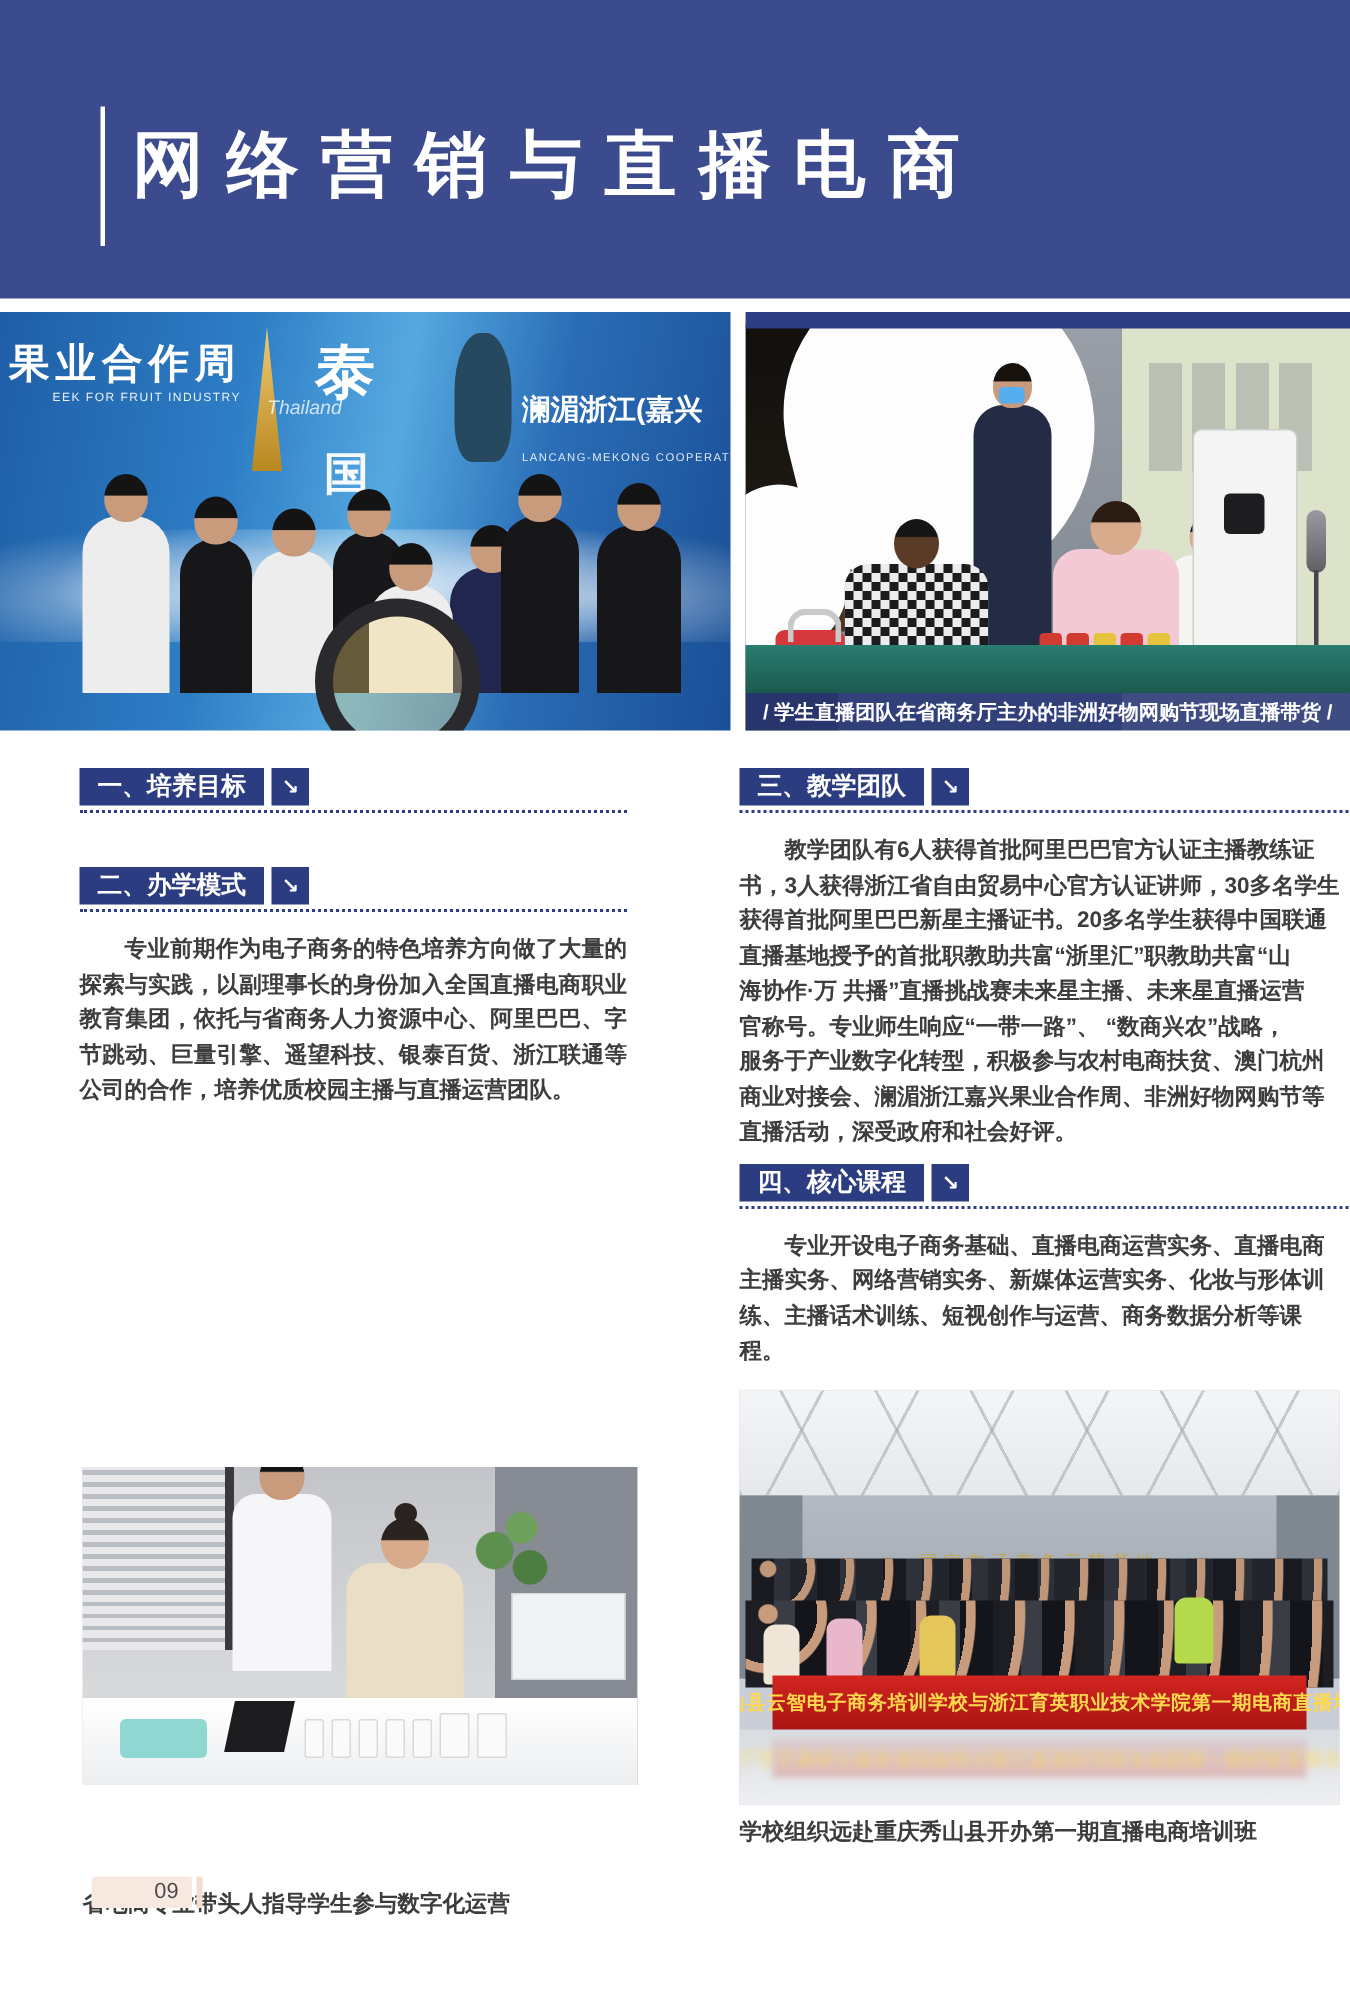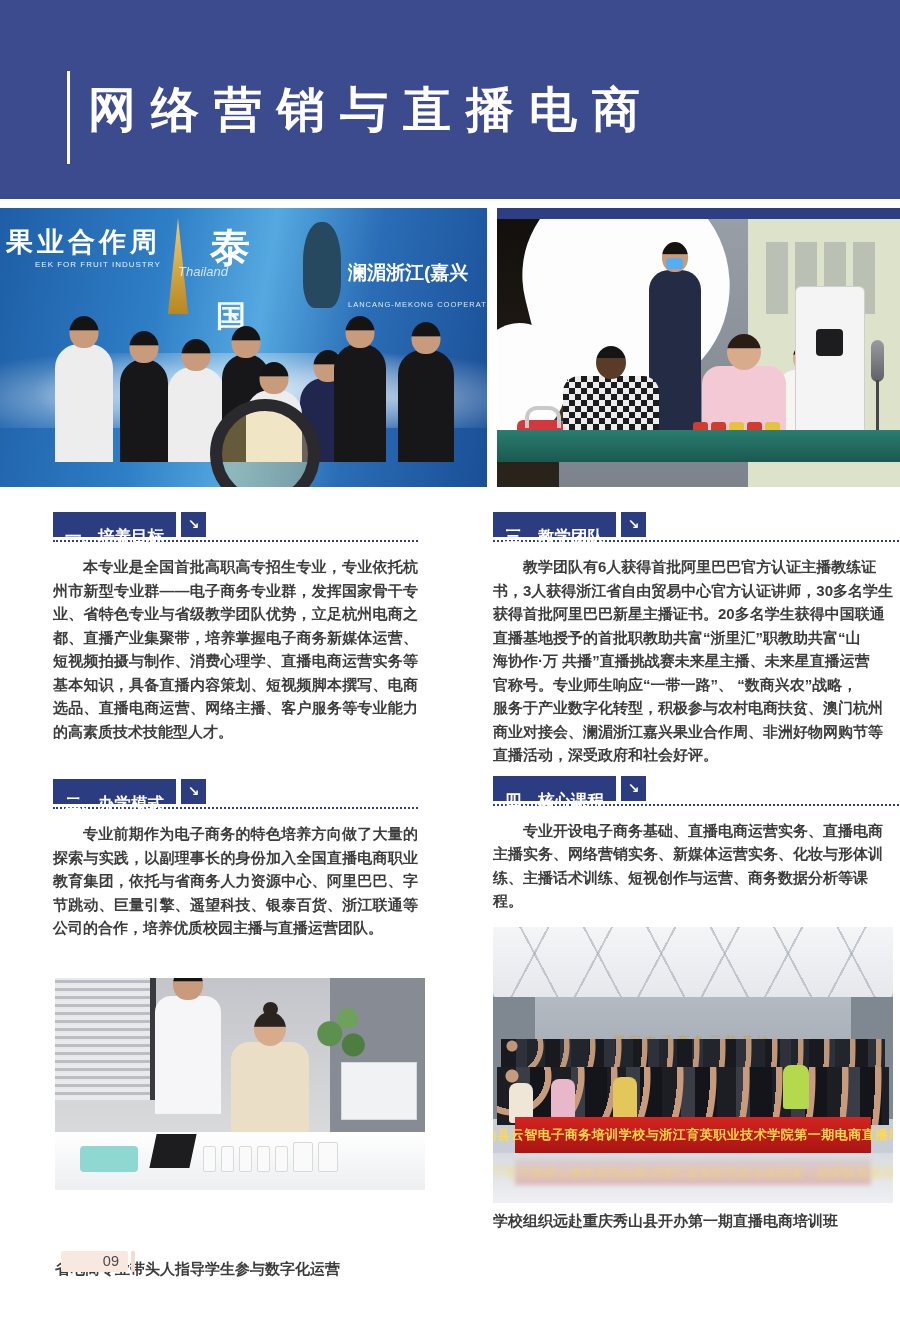--- a/index.html
+++ b/index.html
@@ -82,21 +82,21 @@
   .tr-snacks{position:absolute;left:196px;top:214px;display:flex;gap:3px;z-index:8;}
   .tr-snacks span{width:15px;height:40px;border-radius:3px;}
   .sn-r{background:#d23b30;} .sn-y{background:#e6c33c;}
   .tr-table{position:absolute;left:0;right:0;bottom:25px;height:32px;background:linear-gradient(#2a7d70,#1b594f);z-index:9;}
 
   
   .col{position:absolute;top:512px;}
   .col-left{left:53px;width:365px;}
   .col-right{left:493px;width:430px;}
   .sec-head{display:flex;align-items:stretch;height:25px;}
-  .sec-title{background:#2c3c80;color:#fff;font-size:16.5px;font-weight:bold;line-height:25px;padding:12px 12px;white-space:nowrap;}
+  .sec-title{background:#2c3c80;color:#fff;font-size:16.5px;font-weight:bold;line-height:25px;padding:0 12px;white-space:nowrap;}
   .arrow-box{width:25px;margin-left:5px;background:#2c3c80;color:#fff;font-size:14px;font-weight:bold;
     text-align:center;line-height:25px;}
   .dotted{border-bottom:2px dotted #2e3e82;margin-top:3px;}
   .para{margin:13px 0 0;font-size:15px;line-height:23.5px;color:#3d3d3d;font-weight:600;
     text-align:justify;text-indent:2em;}
   .para-lines{margin:13px 0 0;font-size:15px;line-height:23.5px;color:#3d3d3d;font-weight:600;
     white-space:pre;text-indent:2em;}
   .sec-gap-left{margin-top:36px;}
   .sec-gap-right{margin-top:9px;}
 
@@ -215,30 +215,30 @@
     <div class="tr-bag"></div>
     <div class="tr-snacks">
       <span class="sn-r"></span>
         <span class="sn-r"></span>
         <span class="sn-y"></span>
         <span class="sn-r"></span>
         <span class="sn-y"></span>
     </div>
     <div class="tr-table"></div>
     <div class="tr-top"></div>
+    <div class="cap-bar">/ 学生直播团队在省商务厅主办的非洲好物网购节现场直播带货 /</div>
   </div>
 
   <div class="col col-left">
     <div>
       <div class="sec-head">
         <div class="sec-title">一、培养目标</div>
         <div class="arrow-box">↘</div>
       </div>
       <div class="dotted"></div>
-      <p class="para">本专业是全国首批高职高专招生专业，专业依托杭州市新型专业群——电子商务专业群，发挥国家骨干专业、省特色专业与省级教学团队优势，立足杭州电商之都、直播产业集聚带，培养掌握电子商务新媒体运营、短视频拍摄与制作、消费心理学、直播电商运营实务等基本知识，具备直播内容策划、短视频脚本撰写、电商选品、直播电商运营、网络主播、客户服务等专业能力的高素质技术技能型人才。</p>
     </div>
     <div class="sec-gap-left">
       <div class="sec-head">
         <div class="sec-title">二、办学模式</div>
         <div class="arrow-box">↘</div>
       </div>
       <div class="dotted"></div>
       <p class="para">专业前期作为电子商务的特色培养方向做了大量的探索与实践，以副理事长的身份加入全国直播电商职业教育集团，依托与省商务人力资源中心、阿里巴巴、字节跳动、巨量引擎、遥望科技、银泰百货、浙江联通等公司的合作，培养优质校园主播与直播运营团队。</p>
     </div>
   </div>

